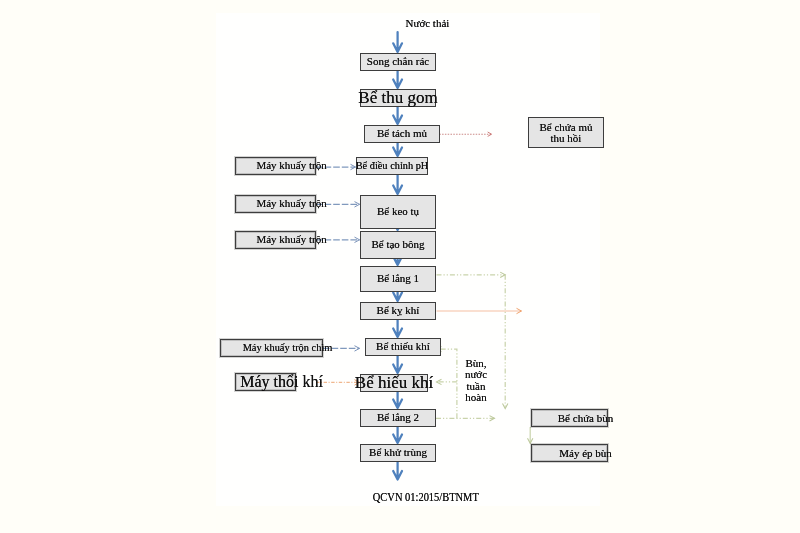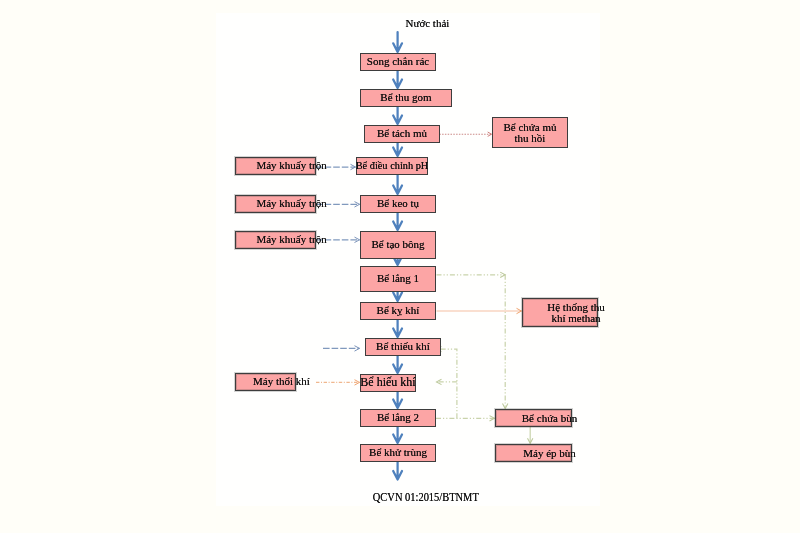--- a/index.html
+++ b/index.html
@@ -7,27 +7,27 @@
   body{
     width:800px;height:533px;overflow:hidden;
     background:#fffef8;
     font-family:"Liberation Serif",serif;
   }
   #page{position:relative;width:800px;height:533px;}
   #panel{position:absolute;left:216px;top:13px;width:384px;height:493px;background:#fffffe;}
   #connectors{position:absolute;left:0;top:0;width:800px;height:533px;}
   .node{
     position:absolute;box-sizing:border-box;
-    border:1px solid #3d3d3d;background:#fca5a5;
+    border:1px solid #3d3d3d;background:#e5e5e5;
     display:flex;flex-direction:column;align-items:center;justify-content:center;
     color:#111111;line-height:11.2px;white-space:nowrap;
     text-shadow:0 0 0.45px rgba(0,0,0,0.85);
   }
   .node span{display:block;will-change:opacity;}
-  .side-node{line-height:10.6px;}
+  .side-node{line-height:10.6px;margin-left:36px;}
   .node.thick{box-shadow:0 0 0 1px rgba(61,61,61,0.22), inset 0 0 0 1px rgba(61,61,61,0.22);padding-left:32px;}
   .txt{position:absolute;white-space:nowrap;color:#111111;text-shadow:0 0 0.45px rgba(0,0,0,0.85);will-change:opacity;}
   .bold{font-weight:400;padding-left:29px;}
   .flow-arrow{fill:none;stroke:#4f81bd;stroke-width:2.25;stroke-linecap:round;stroke-linejoin:round;}
   .conn{fill:none;}
 </style>
 </head>
 <body>
 
 <div id="page">
@@ -70,79 +70,84 @@
     <path class="conn" d="M505.2,274.8 V408.6" stroke="#c9d3ab" stroke-width="1.2" stroke-dasharray="5,2,1.2,2,1.2,2" marker-end="url(#volive)"></path>
     <path class="conn" d="M436.5,311 H521.5" stroke="#f6bfa2" stroke-width="1.05" marker-end="url(#vorange)"></path>
     <path class="conn" d="M436,418.3 H494.5" stroke="#c9d3ab" stroke-width="1.2" stroke-dasharray="5,2,1.2,2,1.2,2" marker-end="url(#volive)"></path>
     <path class="conn" d="M456.9,418.3 V349.1 H436.5" stroke="#c9d3ab" stroke-width="1.2" stroke-dasharray="5,2,1.2,2,1.2,2" marker-end="url(#volive)"></path>
     <path class="conn" d="M457.1,381.9 H436.5" stroke="#c9d3ab" stroke-width="1.2" stroke-dasharray="5,2,1.2,2,1.2,2" marker-end="url(#volive)"></path>
     <path class="conn" d="M530.2,427 V443.3" stroke="#c9d3ab" stroke-width="1.2" marker-end="url(#volive)"></path>
   </svg>
   <div class="node process-node" style="left:360px;top:53px;width:76px;height:18px;font-size:11px">
     <span>Song chắn rác</span>
   </div>
-  <div class="node process-node" style="left:360px;top:89px;width:92px;height:18px;font-size:11px">
+  <div class="node process-node" style="left:360px;top:89px;width:76px;height:18px;font-size:17px">
     <span>Bể thu gom</span>
   </div>
   <div class="node process-node" style="left:364px;top:125px;width:76px;height:18px;font-size:11px">
     <span>Bể tách mủ</span>
   </div>
   <div class="node process-node" style="left:356px;top:157px;width:72px;height:18px;font-size:10.35px">
     <span>Bể điều chỉnh pH</span>
   </div>
-  <div class="node process-node" style="left:360px;top:195px;width:76px;height:18px;font-size:11px">
+  <div class="node process-node" style="left:360px;top:195px;width:76px;height:34px;font-size:11px">
     <span>Bể keo tụ</span>
   </div>
   <div class="node process-node" style="left:360px;top:231px;width:76px;height:28px;font-size:11px">
     <span>Bể tạo bông</span>
   </div>
   <div class="node process-node" style="left:360px;top:266px;width:76px;height:26px;font-size:11px">
     <span>Bể lắng 1</span>
   </div>
   <div class="node process-node" style="left:360px;top:302px;width:76px;height:18px;font-size:11px">
     <span>Bể kỵ khí</span>
   </div>
   <div class="node process-node" style="left:365px;top:338px;width:76px;height:18px;font-size:11px">
     <span>Bể thiếu khí</span>
   </div>
-  <div class="node process-node" style="left:360px;top:374px;width:56px;height:18px;font-size:12px">
+  <div class="node process-node" style="left:360px;top:374px;width:68px;height:18px;font-size:17px">
     <span>Bể hiếu khí</span>
   </div>
   <div class="node process-node" style="left:360px;top:409px;width:76px;height:18px;font-size:11px">
     <span>Bể lắng 2</span>
   </div>
   <div class="node process-node" style="left:360px;top:444px;width:76px;height:18px;font-size:11px">
     <span>Bể khử trùng</span>
   </div>
   <div class="node equipment-node thick" style="left:235px;top:157px;width:81px;height:18px;font-size:11px">
     <span>Máy khuấy trộn</span>
   </div>
   <div class="node equipment-node thick" style="left:235px;top:195px;width:81px;height:18px;font-size:11px">
     <span>Máy khuấy trộn</span>
   </div>
   <div class="node equipment-node thick" style="left:235px;top:231px;width:81px;height:18px;font-size:11px">
     <span>Máy khuấy trộn</span>
   </div>
-  <div class="node equipment-node thick" style="left:235px;top:373px;width:61px;height:18px;font-size:11px">
+  <div class="node equipment-node thick" style="left:220px;top:339px;width:103px;height:18px;font-size:10.4px">
+    <span>Máy khuấy trộn chìm</span>
+  </div>
+  <div class="node equipment-node thick" style="left:235px;top:373px;width:61px;height:18px;font-size:16px">
     <span>Máy thổi khí</span>
   </div>
   <div class="node side-node" style="left:492px;top:117px;width:76px;height:31px;font-size:11px">
     <span>Bể chứa mủ</span>
     <span>thu hồi</span>
-  </div>
-  <div class="node side-node thick" style="left:522px;top:298px;width:76px;height:29px;font-size:11px">
-    <span>Hệ thống thu</span>
-    <span>khí methan</span>
   </div>
   <div class="node side-node thick" style="left:495px;top:409px;width:77px;height:18px;font-size:11px">
     <span>Bể chứa bùn</span>
   </div>
   <div class="node side-node thick" style="left:495px;top:444px;width:77px;height:18px;font-size:11px">
     <span>Máy ép bùn</span>
   </div>
   <div class="txt bold" style="left:0;top:17.26px;width:796.9px;text-align:center;font-size:11px;">
     <span>Nước thải</span>
   </div>
   <div class="txt bold" style="left:0;top:490.2px;width:794.4px;text-align:center;font-size:11.8px;">
     <span style="display:inline-block;transform:scaleX(0.886);">QCVN 01:2015/BTNMT</span>
   </div>
+  <div class="txt" style="left:455px;top:358.2px;width:42px;text-align:center;font-size:11px;line-height:11.2px;">
+    <div>Bùn,</div>
+    <div>nước</div>
+    <div>tuần</div>
+    <div>hoàn</div>
+  </div>
 
 </div>
 
 </body></html>

